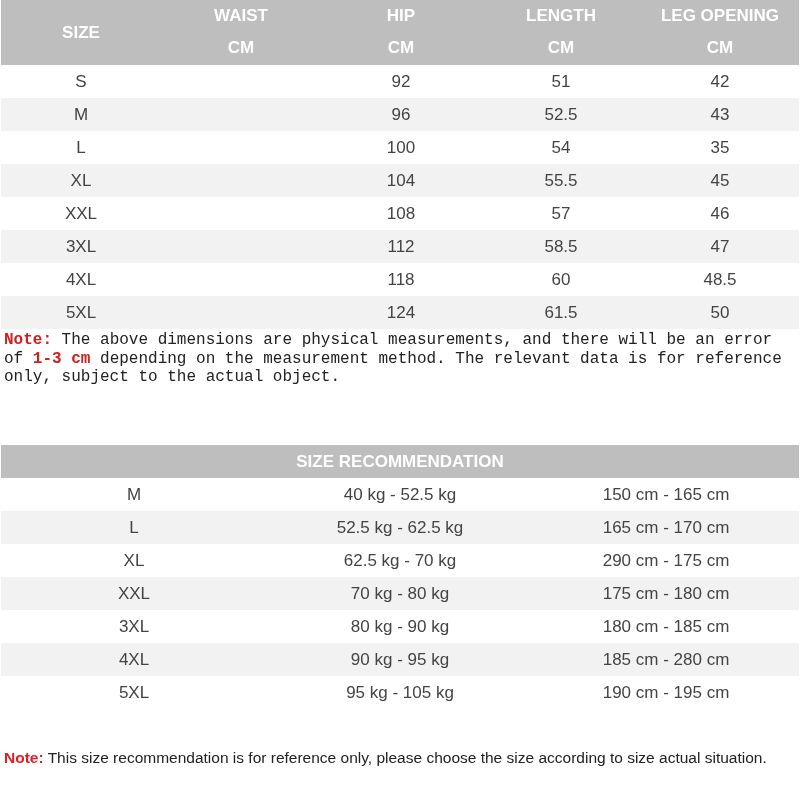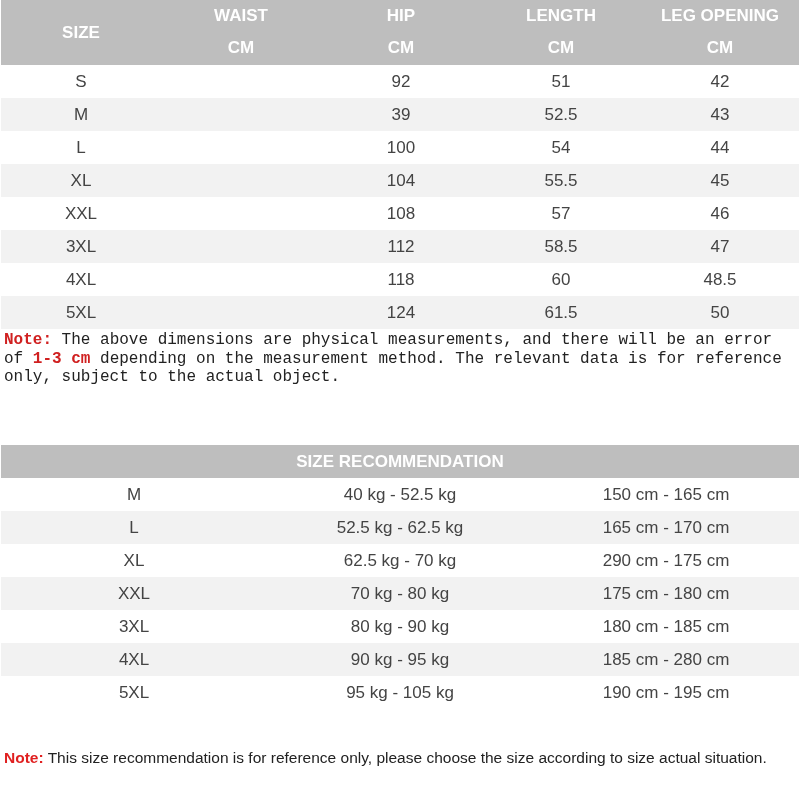--- a/index.html
+++ b/index.html
@@ -50,30 +50,30 @@
   <tr class="row">
     <td class="cell">S</td>
     <td class="cell"></td>
     <td class="cell">92</td>
     <td class="cell">51</td>
     <td class="cell">42</td>
   </tr>
   <tr class="row alt">
     <td class="cell">M</td>
     <td class="cell"></td>
-    <td class="cell">39</td>
+    <td class="cell">96</td>
     <td class="cell">52.5</td>
     <td class="cell">43</td>
   </tr>
   <tr class="row">
     <td class="cell">L</td>
     <td class="cell"></td>
     <td class="cell">100</td>
     <td class="cell">54</td>
-    <td class="cell">44</td>
+    <td class="cell">35</td>
   </tr>
   <tr class="row alt">
     <td class="cell">XL</td>
     <td class="cell"></td>
     <td class="cell">104</td>
     <td class="cell">55.5</td>
     <td class="cell">45</td>
   </tr>
   <tr class="row">
     <td class="cell">XXL</td>

